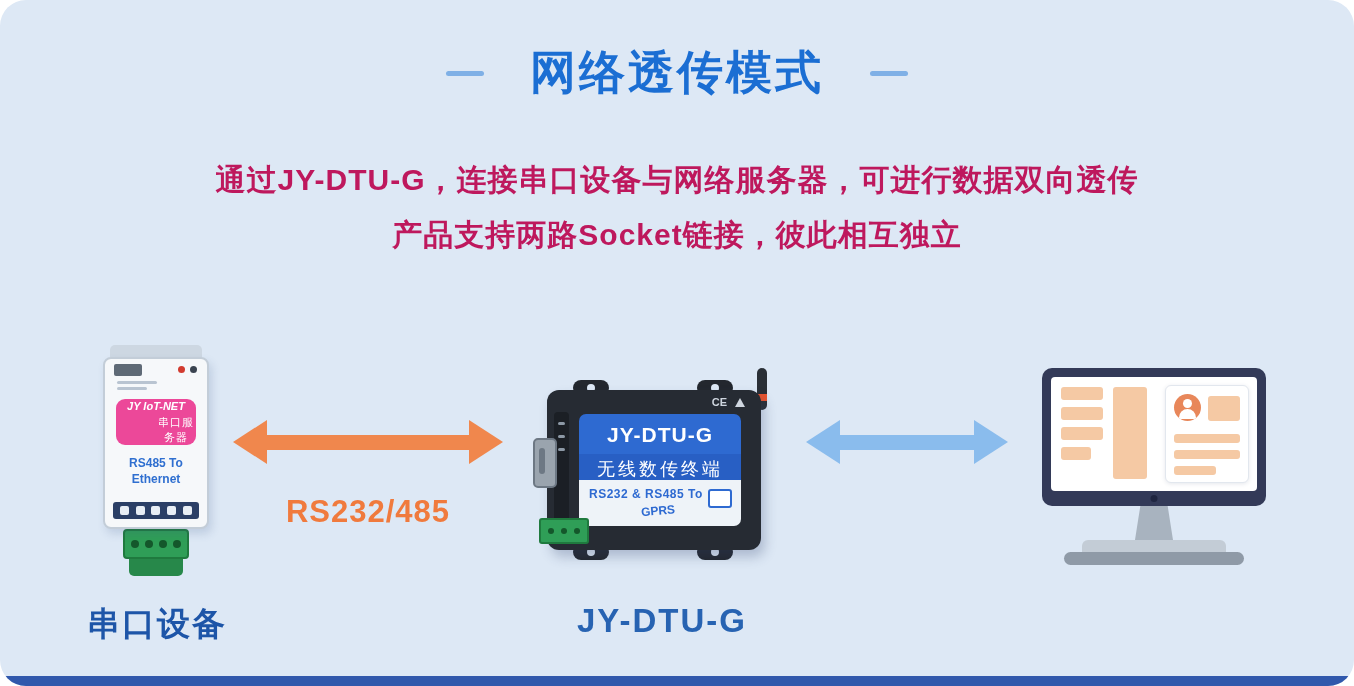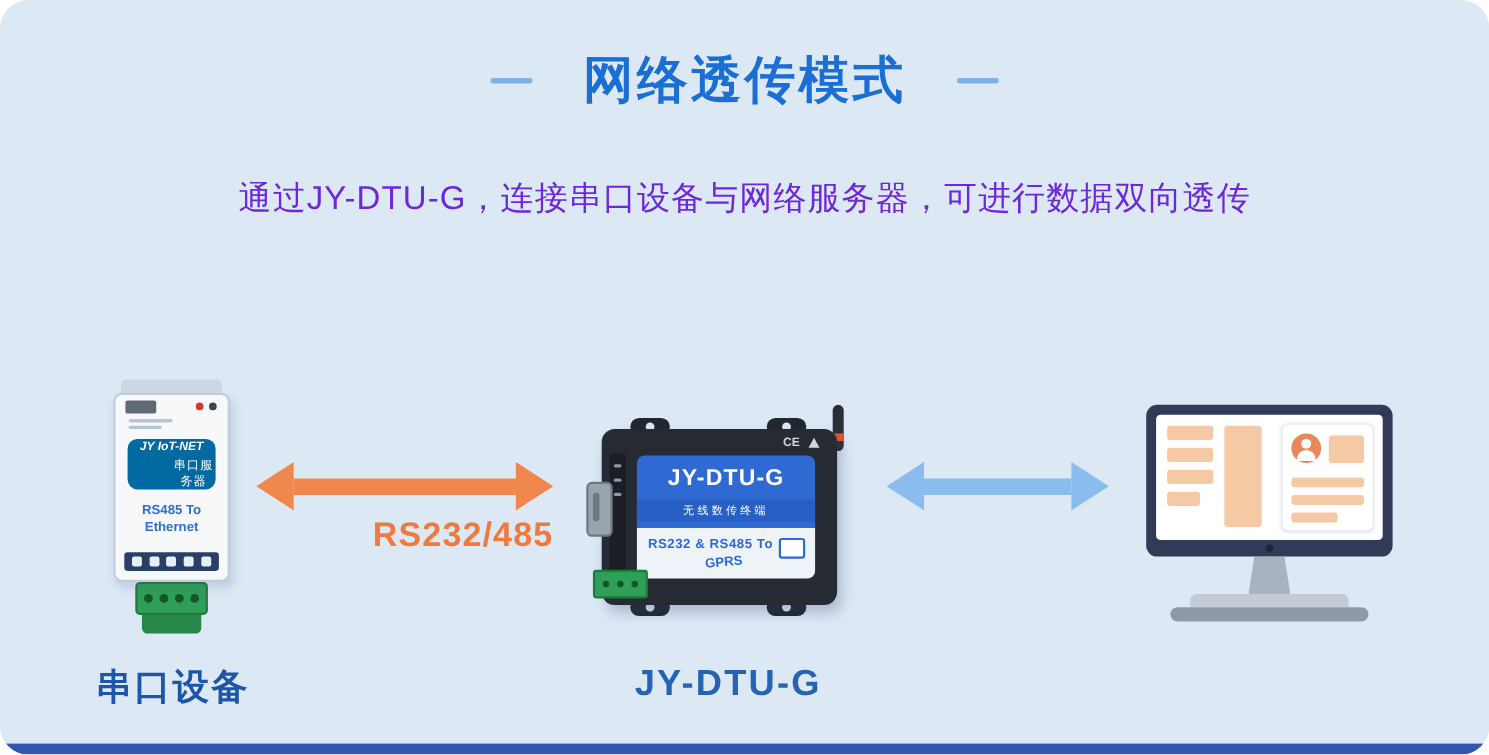--- a/index.html
+++ b/index.html
@@ -2,58 +2,58 @@
 <html><head>
 <meta charset="utf-8">
 <style>
   html,body{margin:0;padding:0;background:#ffffff;font-family:"Liberation Sans",sans-serif;}
   .canvas{position:relative;width:1354px;height:686px;background:#dde8f5;border-radius:26px;overflow:hidden;}
 
   
   .title-row{position:absolute;top:42px;left:0;width:100%;display:flex;align-items:center;justify-content:center;gap:46px;}
   .title{margin:0;font-size:46px;font-weight:bold;color:#1b6ed3;letter-spacing:3px;}
   .dash{width:38px;height:5px;background:#7fb0e6;border-radius:3px;}
-  .desc{position:absolute;left:0;width:100%;margin:0;text-align:center;color:#6d28d9;font-size:30px;letter-spacing:1px;}
+  .desc{position:absolute;left:0;width:100%;margin:0;text-align:center;color:#be185d;font-size:30px;letter-spacing:1px;font-weight:bold;}
   .desc1{top:160px;}
   .desc2{top:215px;}
 
   
   .double-arrow{position:absolute;top:420px;display:flex;align-items:center;height:44px;}
   .double-arrow .head{width:0;height:0;border-top:22px solid transparent;border-bottom:22px solid transparent;}
   .double-arrow .bar{flex:1;height:15px;}
   .arrow-orange{left:233px;width:270px;}
   .arrow-orange .bar{background:#f0874d;}
   .arrow-orange .head.left{border-right:34px solid #f0874d;}
   .arrow-orange .head.right{border-left:34px solid #f0874d;}
   .arrow-blue{left:806px;width:202px;}
   .arrow-blue .bar{background:#8abced;}
   .arrow-blue .head.left{border-right:34px solid #8abced;}
   .arrow-blue .head.right{border-left:34px solid #8abced;}
-  .link-label{position:absolute;top:468px;text-align:right;font-size:31px;font-weight:bold;letter-spacing:1px;}
+  .link-label{position:absolute;top:494px;text-align:center;font-size:31px;font-weight:bold;letter-spacing:1px;}
   .label-rs{left:233px;width:270px;color:#f07a3d;}
   .label-4g{left:806px;width:202px;color:#1a3a70;}
 
   
   .device-label{position:absolute;top:602px;text-align:center;font-size:33px;font-weight:bold;color:#2763b2;letter-spacing:2px;}
   .label-serial{left:52px;width:210px;color:#1d55a8;}
   .label-dtu{left:552px;width:220px;}
   .label-web{left:1078px;width:165px;}
 
   
   .serial-device{position:absolute;left:100px;top:345px;width:112px;}
   .sd-cap{width:92px;height:12px;margin:0 auto;background:#cdd7e2;border-radius:5px 5px 0 0;}
   .sd-body{position:relative;width:106px;height:172px;margin:0 auto;background:#f6f8fa;border:2px solid #c3cdd8;border-radius:8px;box-sizing:border-box;box-shadow:3px 5px 9px rgba(60,90,140,.18);}
   .sd-port{position:absolute;top:5px;left:9px;width:28px;height:12px;background:#5f6a76;border-radius:2px;}
   .sd-leds{position:absolute;top:7px;right:10px;display:flex;gap:5px;}
   .sd-led{width:7px;height:7px;border-radius:50%;}
   .sd-led.red{background:#d23b2f;}
   .sd-led.dark{background:#3a4350;}
   .sd-tiny{position:absolute;top:22px;left:12px;width:40px;height:3px;background:#b9c4d1;border-radius:2px;}
   .sd-tiny.t2{top:28px;width:30px;}
-  .sd-panel{position:absolute;top:40px;left:50%;transform:translateX(-50%);width:80px;height:46px;background:#0369a1;border-radius:9px;color:#fff;text-align:center;display:flex;flex-direction:column;justify-content:center;gap:3px;}
+  .sd-panel{position:absolute;top:40px;left:50%;transform:translateX(-50%);width:80px;height:46px;background:#ec4899;border-radius:9px;color:#fff;text-align:center;display:flex;flex-direction:column;justify-content:center;gap:3px;}
   .sd-panel-line1{font-size:11px;font-weight:bold;font-style:italic;}
   .sd-panel-line2{font-size:11px;letter-spacing:1px;margin-left:40px;}
   .sd-text{position:absolute;top:96px;width:100%;text-align:center;color:#2f6fd0;font-size:12px;font-weight:bold;line-height:1.35;}
   .sd-dip{position:absolute;bottom:8px;left:50%;transform:translateX(-50%);width:86px;height:17px;background:#2b3f66;border-radius:3px;display:flex;align-items:center;justify-content:space-evenly;}
   .sd-dip span{width:9px;height:9px;background:#e8eef5;border-radius:2px;}
   .sd-terminal{width:66px;height:30px;margin:0 auto;background:#2f9e57;border:2px solid #1f7a3e;border-radius:4px;box-sizing:border-box;display:flex;align-items:center;justify-content:space-evenly;}
   .sd-terminal span{width:8px;height:8px;background:#14572b;border-radius:50%;}
   .sd-terminal2{width:54px;height:17px;margin:0 auto;background:#27884a;border-radius:0 0 5px 5px;}
 
   
@@ -66,21 +66,21 @@
   .dtu-ear.br{right:42px;bottom:0;}
   .dtu-antenna{position:absolute;right:8px;top:-12px;width:10px;height:42px;background:#2a2f36;border-radius:5px;}
   .dtu-antenna::after{content:"";position:absolute;left:0;bottom:9px;width:10px;height:7px;background:#e8542f;}
   .dtu-body{position:absolute;left:4px;top:10px;width:214px;height:160px;background:#262b33;border-radius:12px;box-shadow:4px 7px 12px rgba(50,70,110,.28);}
   .dtu-sidebar{position:absolute;left:7px;top:22px;width:15px;height:118px;background:#1b1f25;border-radius:4px;}
   .dtu-sidebar i{display:block;width:7px;height:3px;background:#8d99a6;border-radius:2px;margin:10px auto 0;}
   .dtu-topband{position:absolute;top:6px;right:16px;display:flex;align-items:center;gap:8px;color:#cfd6df;font-size:11px;font-weight:bold;}
   .dtu-signal{width:0;height:0;border-left:5px solid transparent;border-right:5px solid transparent;border-bottom:9px solid #cfd6df;}
   .dtu-blue{position:absolute;left:32px;top:24px;width:162px;height:66px;background:#2e6ad1;border-radius:7px 7px 0 0;color:#ffffff;text-align:center;}
   .dtu-model{font-size:21px;font-weight:bold;letter-spacing:1px;margin-top:9px;}
-  .dtu-banner{margin-top:7px;font-size:10px;letter-spacing:3px;background:#285fc4;padding:3px 16px;}
+  .dtu-banner{margin-top:7px;font-size:18px;letter-spacing:3px;background:#285fc4;padding:3px 16px;}
   .dtu-white{position:absolute;left:32px;top:90px;width:162px;height:46px;background:#eef3f8;border-radius:0 0 7px 7px;color:#2e6ad1;overflow:hidden;}
   .dtu-spec1{font-size:12px;font-weight:bold;margin:7px 0 0 10px;letter-spacing:.5px;}
   .dtu-spec2{font-size:12px;font-weight:bold;margin:2px 0 0 62px;transform:rotate(-5deg);width:50px;}
   .dtu-chip{position:absolute;right:9px;top:9px;width:20px;height:15px;border:2px solid #2e6ad1;border-radius:3px;background:#ffffff;}
   .dtu-db9{position:absolute;left:-10px;top:58px;width:20px;height:46px;background:#9aa4ae;border:2px solid #6d7884;border-radius:5px;}
   .dtu-db9::after{content:"";position:absolute;left:4px;top:8px;width:6px;height:26px;background:#6d7884;border-radius:3px;}
   .dtu-terminal{position:absolute;left:-4px;bottom:16px;width:46px;height:22px;background:#2f9e57;border:2px solid #1f7a3e;border-radius:3px;display:flex;align-items:center;justify-content:space-evenly;}
   .dtu-terminal span{width:6px;height:6px;background:#14572b;border-radius:50%;}
 
   
@@ -114,20 +114,21 @@
 <body>
 
 <div class="canvas">
 
   <div class="title-row">
     <span class="dash"></span>
     <h1 class="title">网络透传模式</h1>
     <span class="dash"></span>
   </div>
   <p class="desc desc1">通过JY-DTU-G，连接串口设备与网络服务器，可进行数据双向透传</p>
+  <p class="desc desc2">产品支持两路Socket链接，彼此相互独立</p>
 
   <div class="serial-device">
     <div class="sd-cap"></div>
     <div class="sd-body">
       <div class="sd-port"></div>
       <div class="sd-leds">
         <span class="sd-led red"></span>
         <span class="sd-led dark"></span>
       </div>
       <div class="sd-tiny"></div>

